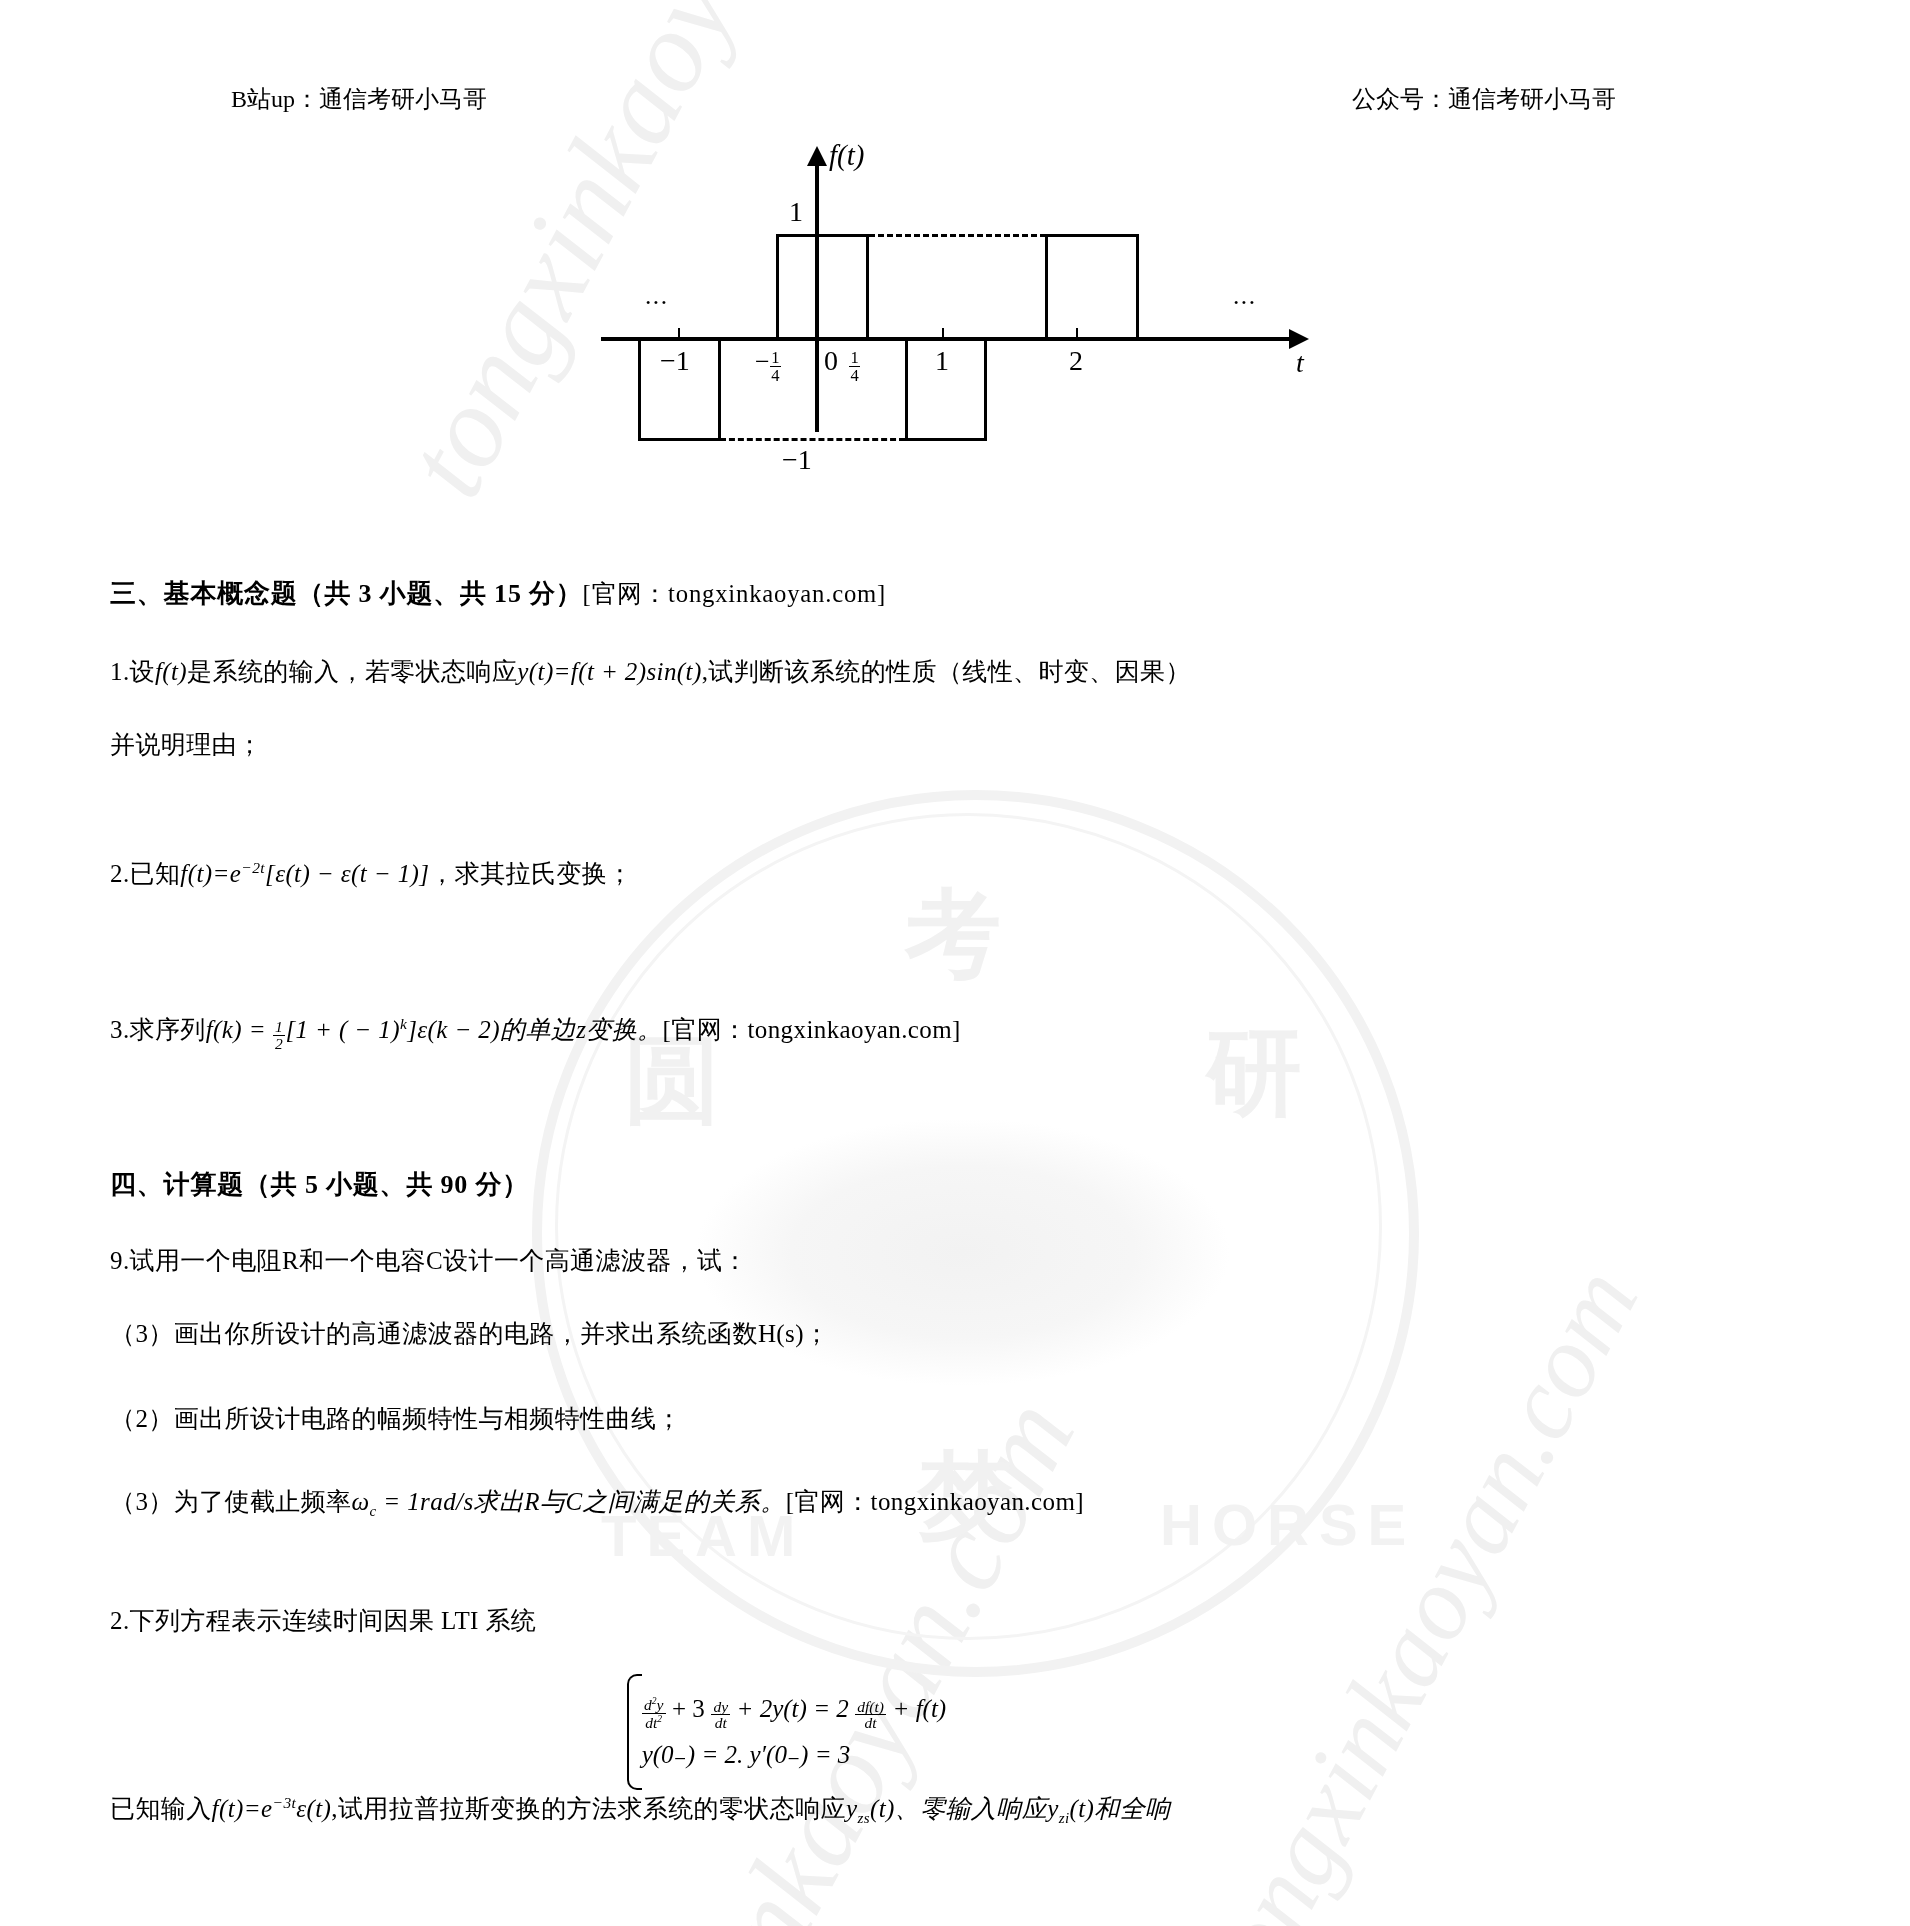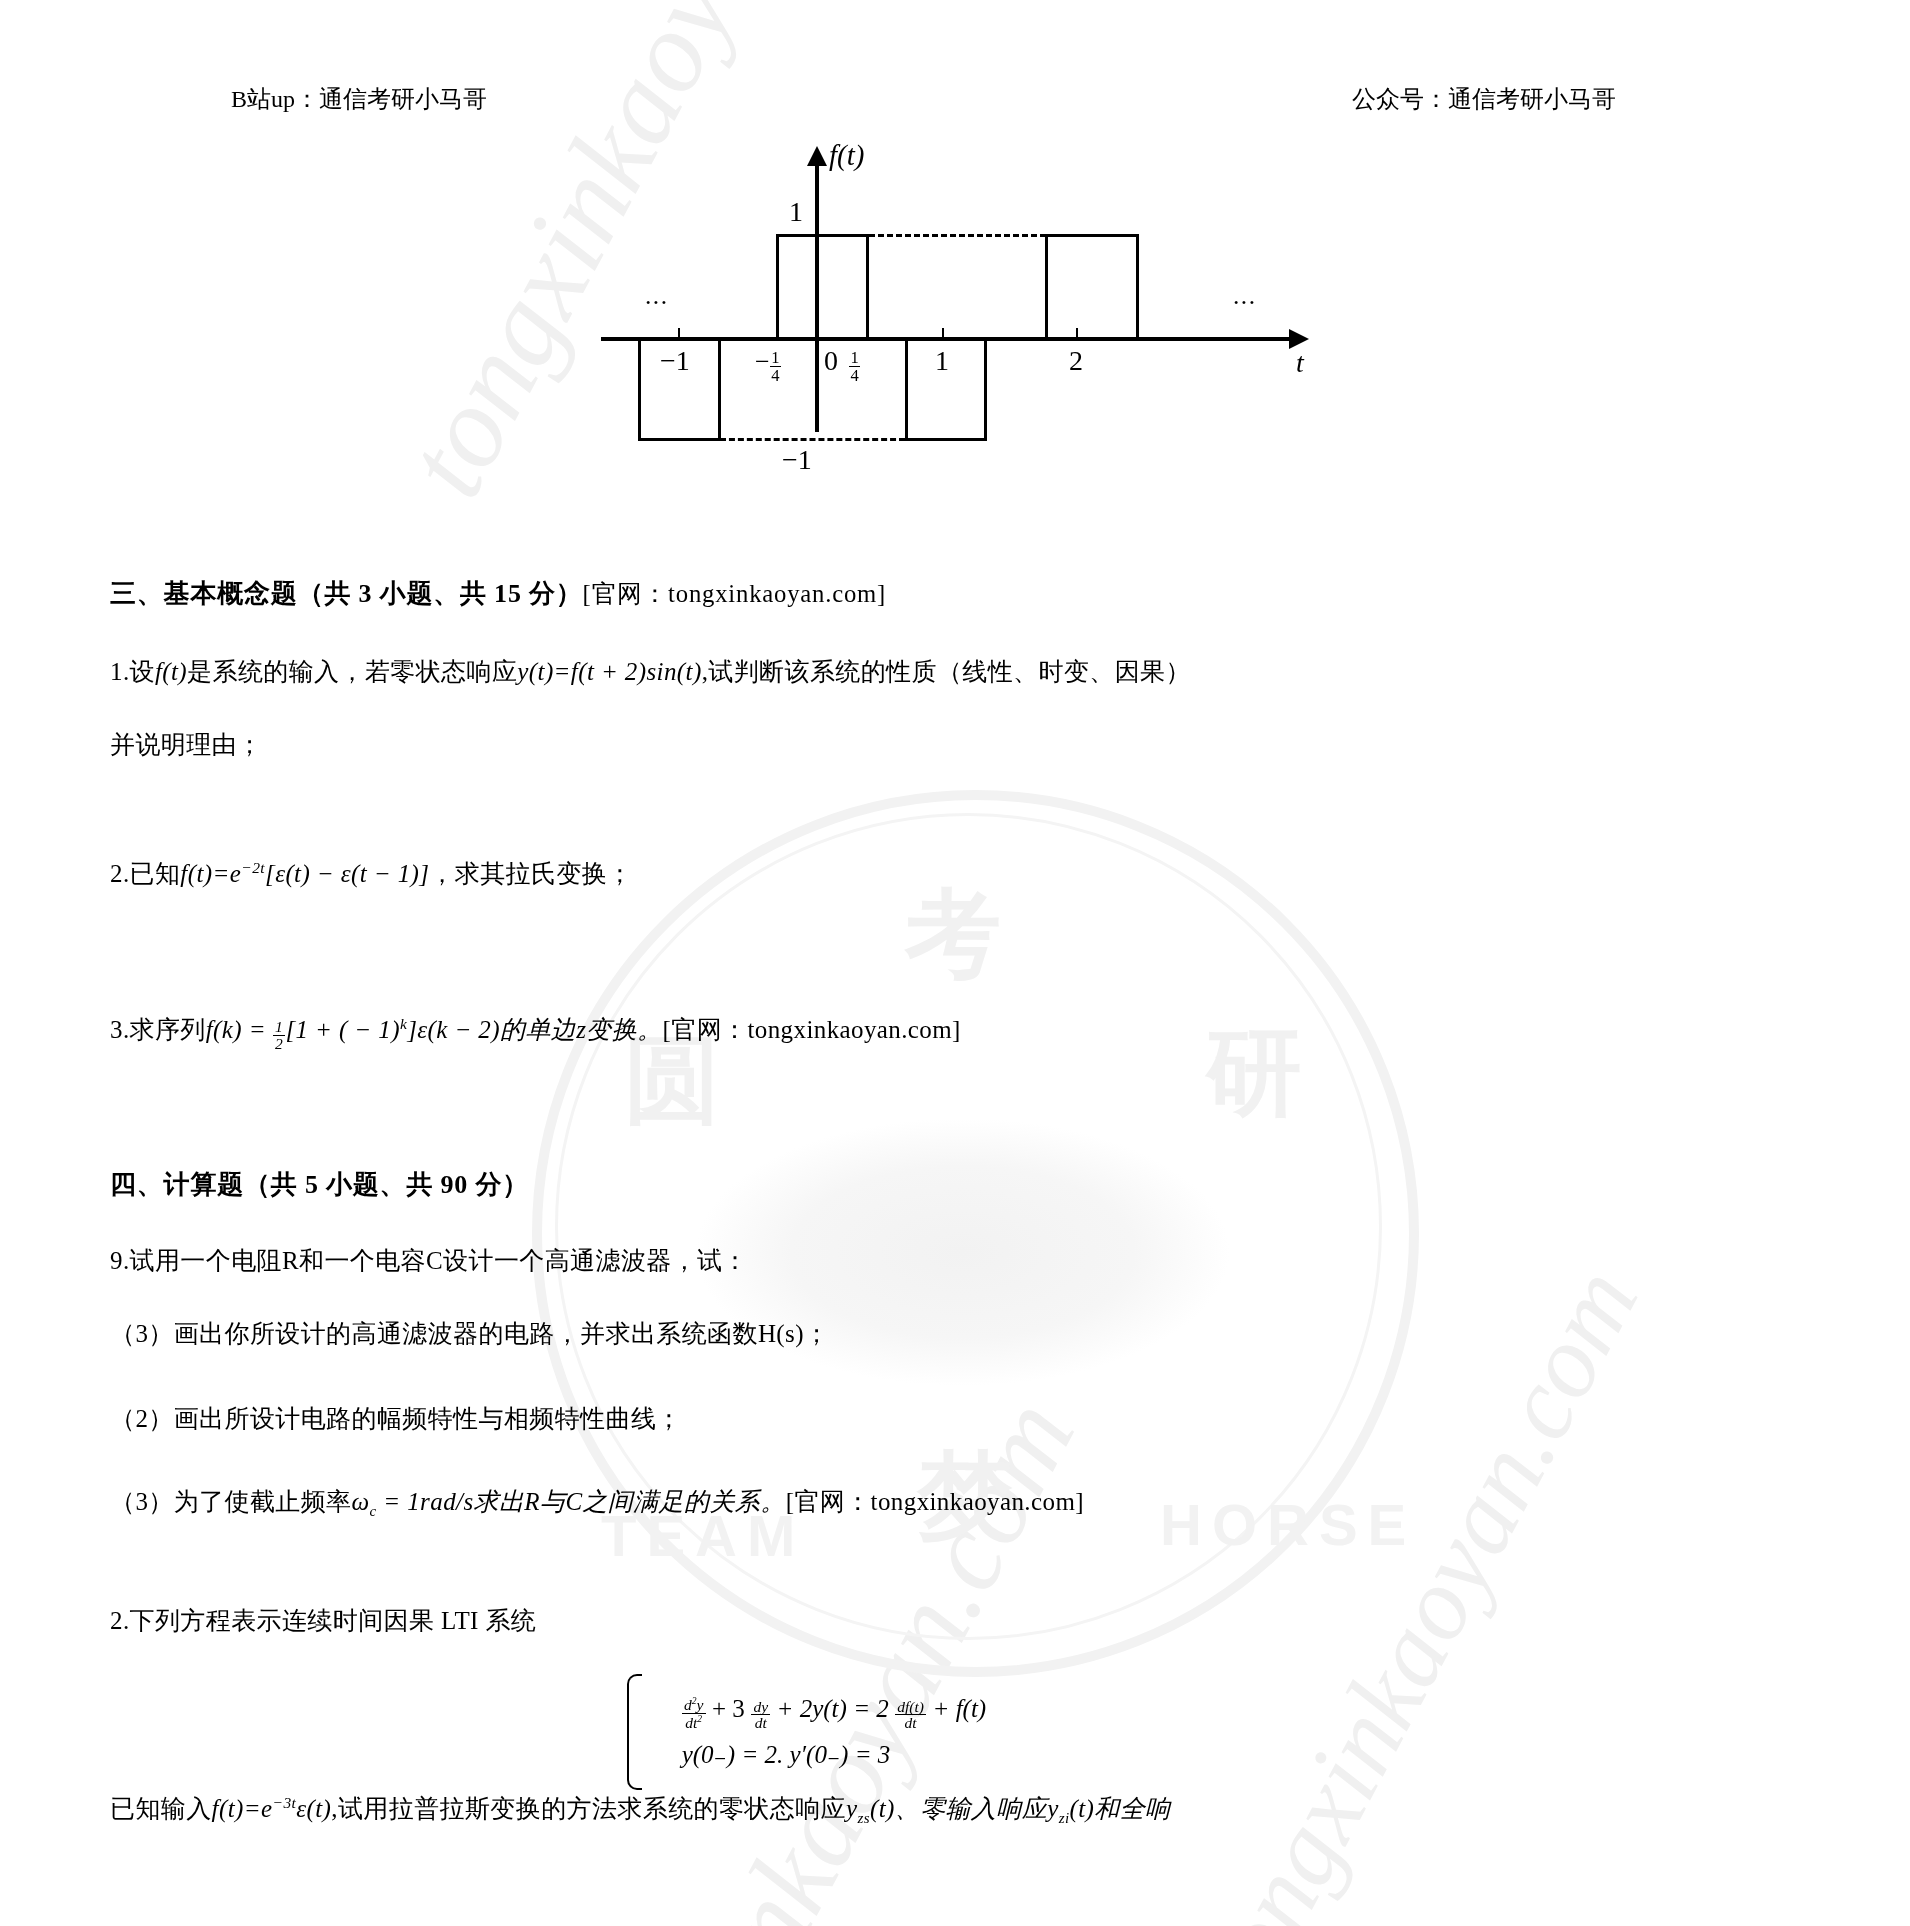--- a/index.html
+++ b/index.html
@@ -93,21 +93,21 @@
   .brace{
     display:inline-block;position:relative;width:17.7px;height:77px;vertical-align:middle;
   }
   .brace::before{
     content:"";position:absolute;left:3.1px;top:0;bottom:0;width:13px;
     border-left:2.3px solid #000;border-top:2.3px solid #000;border-bottom:2.3px solid #000;
     border-radius:10px 0 0 10px;
   }
   .eqbox{position:absolute;display:flex;align-items:center;font-size:25px;}
   .eqrows{display:inline-block;}
-  .eqrow{white-space:nowrap;line-height:1.85;margin-left:40px;}
+  .eqrow{white-space:nowrap;line-height:1.85;}
 </style>
 </head>
 <body>
 
 <div class="page">
 
   <div class="wm-layer">
     <div class="wm-text wm1">tongxinkaoyan.com</div>
     <div class="wm-text wm2">tongxinkaoyan.com</div>
     <div class="wm-text wm3">tongxinkaoyan.com</div>

